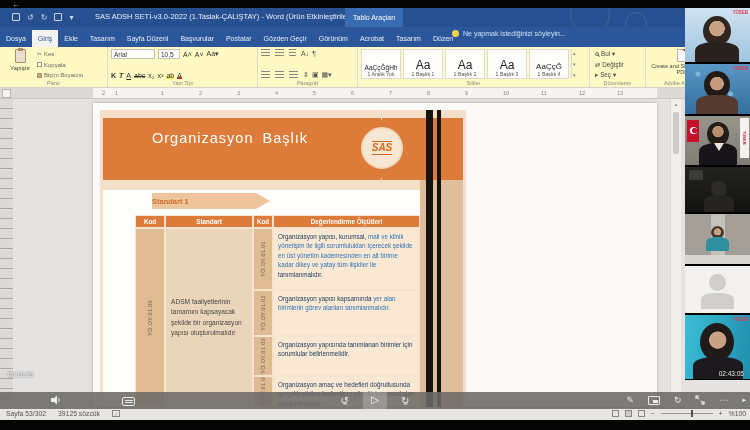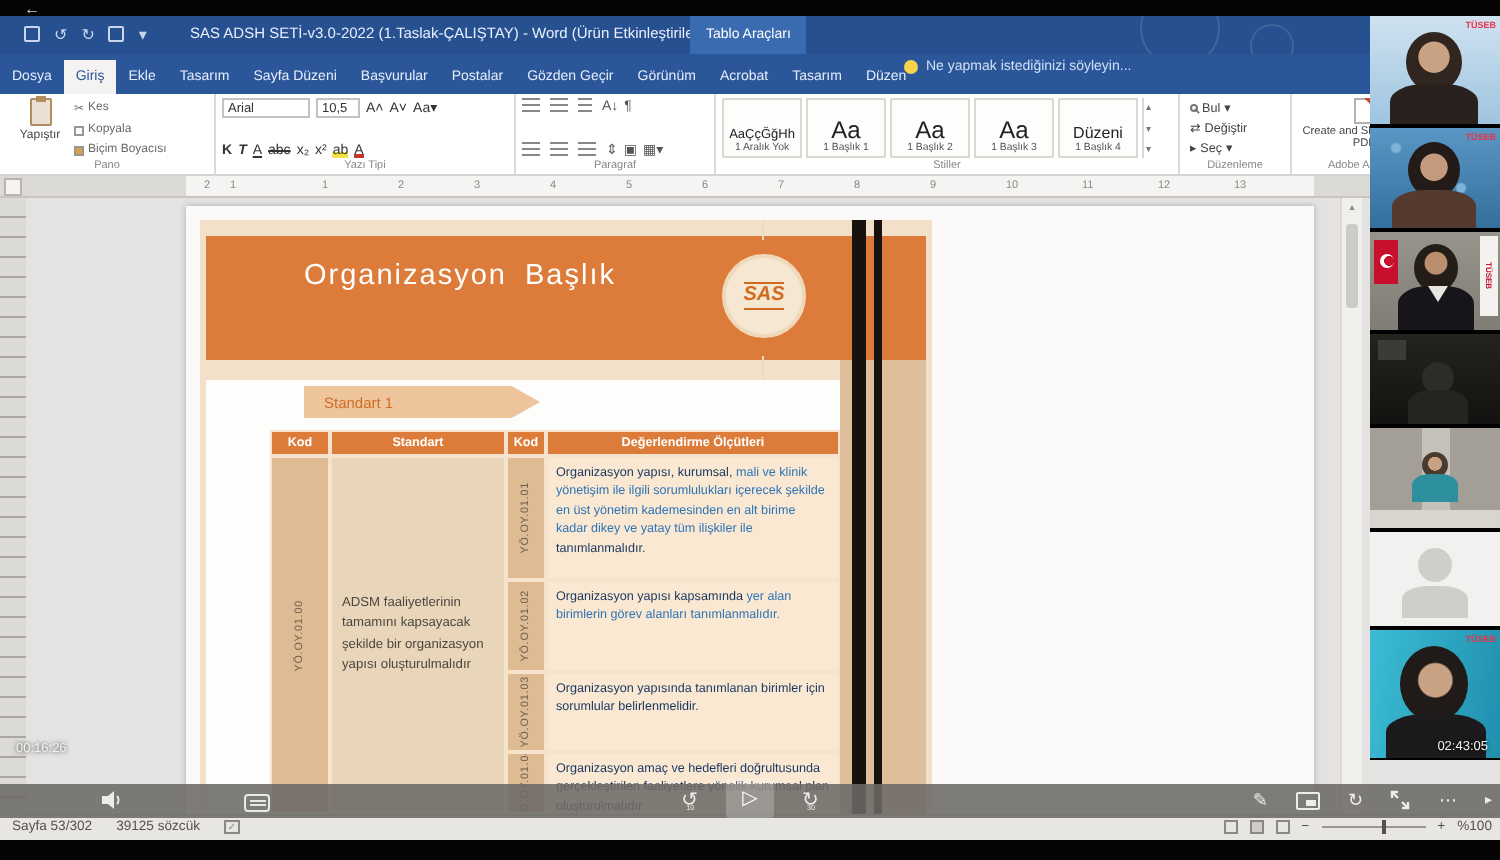--- a/index.html
+++ b/index.html
@@ -20,21 +20,21 @@
   .qat .sq{width:8px;height:8px;border:1px solid #c9d6ec;margin-top:2px;border-radius:1px;}
   .title-text{position:absolute;left:95px;top:4px;font-size:7.5px;color:#e8eefc;white-space:nowrap;}
   .ctx-group{position:absolute;left:345px;top:0;height:19px;line-height:19px;padding:0 8px;font-size:7px;color:#fff;background:#3a6ab0;}
 
   .ribbon-tabs{position:relative;height:20px;background:#2b579a;display:flex;align-items:flex-end;overflow:hidden;}
   .tab{height:17px;line-height:17px;padding:0 6px;font-size:7px;color:#e6edf9;white-space:nowrap;cursor:default;}
   .tab.active{background:#f4f3f1;color:#2b579a;}
   .tellme{position:absolute;left:452px;top:3px;display:flex;align-items:center;gap:4px;font-size:7px;color:#cfe0f5;}
   .bulb{width:7px;height:7px;border-radius:50%;background:#f7d44c;}
 
-  .ribbon{position:relative;height:41px;background:#ffffff;display:flex;border-bottom:1px solid #d5d2cf;overflow:hidden;}
+  .ribbon{position:relative;height:41px;background:#fef9c3;display:flex;border-bottom:1px solid #d5d2cf;overflow:hidden;}
   .rgroup{position:relative;height:100%;border-right:1px solid #ddd9d5;padding:2px 3px 8px 3px;}
   .glabel{position:absolute;bottom:1px;left:0;right:0;text-align:center;font-size:5.5px;color:#8a8885;}
   .gbody{display:flex;height:30px;}
 
   .paste-btn{display:flex;flex-direction:column;align-items:center;width:34px;}
   .clipboard{width:11px;height:14px;background:#e9dfd2;border:1px solid #b08d5f;border-radius:1px;position:relative;}
   .clipboard::before{content:"";position:absolute;left:2px;top:-2px;width:5px;height:3px;background:#b08d5f;}
   .paste-label{font-size:6px;color:#444;margin-top:2px;}
   .clip-small{display:flex;flex-direction:column;justify-content:space-between;padding:1px 0;}
   .clip-item{font-size:6px;color:#6b6966;white-space:nowrap;display:flex;gap:2px;align-items:center;}
@@ -90,21 +90,21 @@
   .s-banner{position:absolute;left:3px;top:8px;width:360px;height:62px;background:#dd7c3a;}
   .s-title{position:absolute;left:52px;top:20px;font-size:14.5px;color:#fff;letter-spacing:1px;word-spacing:4px;}
   .s-logo{position:absolute;left:261px;top:17px;width:42px;height:42px;border-radius:50%;background:#f6e7d2;border:2px solid #f0d9ba;display:flex;align-items:center;justify-content:center;}
   .s-logo-text{font-size:10px;font-weight:bold;font-style:italic;color:#d06a20;border-top:1px solid #d06a20;border-bottom:1px solid #d06a20;line-height:1.15;}
   .s-logoline{position:absolute;left:281px;width:1px;background:#f0d9ba;}
   .s-rightcol{position:absolute;left:320px;top:70px;width:43px;bottom:0;background:#dfbf9b;}
   .stripe{position:absolute;top:0;bottom:0;background:#16120e;}
   .s-content{position:absolute;left:3px;top:80px;width:317px;bottom:0;background:#fdfdfb;}
   .s-section{position:absolute;left:49px;top:3px;width:118px;height:16px;background:#eec49c;
     clip-path:polygon(0 0,88% 0,100% 50%,88% 100%,0 100%);display:flex;align-items:center;}
-  .s-section span{font-size:7.5px;color:#cd6f28;font-weight:normal;padding-left:10px;}
+  .s-section span{font-size:7.5px;color:#cd6f28;font-weight:bold;padding-left:0;}
 
   
   .tbl{position:absolute;left:32px;top:25px;width:285px;bottom:0;display:grid;
     grid-template-columns:30px 88px 20px 1fr;grid-template-rows:13px 62px 46px 40px minmax(0,1fr);}
   .tbl>div{border:0.5px solid #f5e3cc;overflow:hidden;}
   .th{background:#dd7c3a;color:#fff;font-size:6.3px;font-weight:bold;display:flex;align-items:center;justify-content:center;text-align:center;}
   .t-groupcode{grid-column:1;grid-row:2 / span 4;background:#debb93;display:flex;align-items:center;justify-content:center;}
   .t-groupstd{grid-column:2;grid-row:2 / span 4;background:#e9d6ba;display:flex;align-items:center;}
   .t-groupstd span{font-size:6.6px;color:#4a473f;line-height:1.55;padding:4px 5px;}
   .vtext{writing-mode:vertical-rl;transform:rotate(180deg);font-size:5.4px;color:#6d5f4e;letter-spacing:.4px;white-space:nowrap;}
@@ -304,21 +304,21 @@
               </div>
               <div class="stylecard">
                 <span class="s-sample" style="font-size: 12px;">Aa</span>
                 <span class="s-name">1 Başlık 2</span>
               </div>
               <div class="stylecard">
                 <span class="s-sample" style="font-size: 12px;">Aa</span>
                 <span class="s-name">1 Başlık 3</span>
               </div>
               <div class="stylecard">
-                <span class="s-sample" style="font-size: 8px;">Düzeni</span>
+                <span class="s-sample" style="font-size: 8px;">AaÇçĞ</span>
                 <span class="s-name">1 Başlık 4</span>
               </div>
             </div>
           <div class="gal-arrows">
               <span>▴</span>
               <span>▾</span>
               <span>▾</span>
             </div>
         </div>
         <div class="glabel">Stiller</div>

